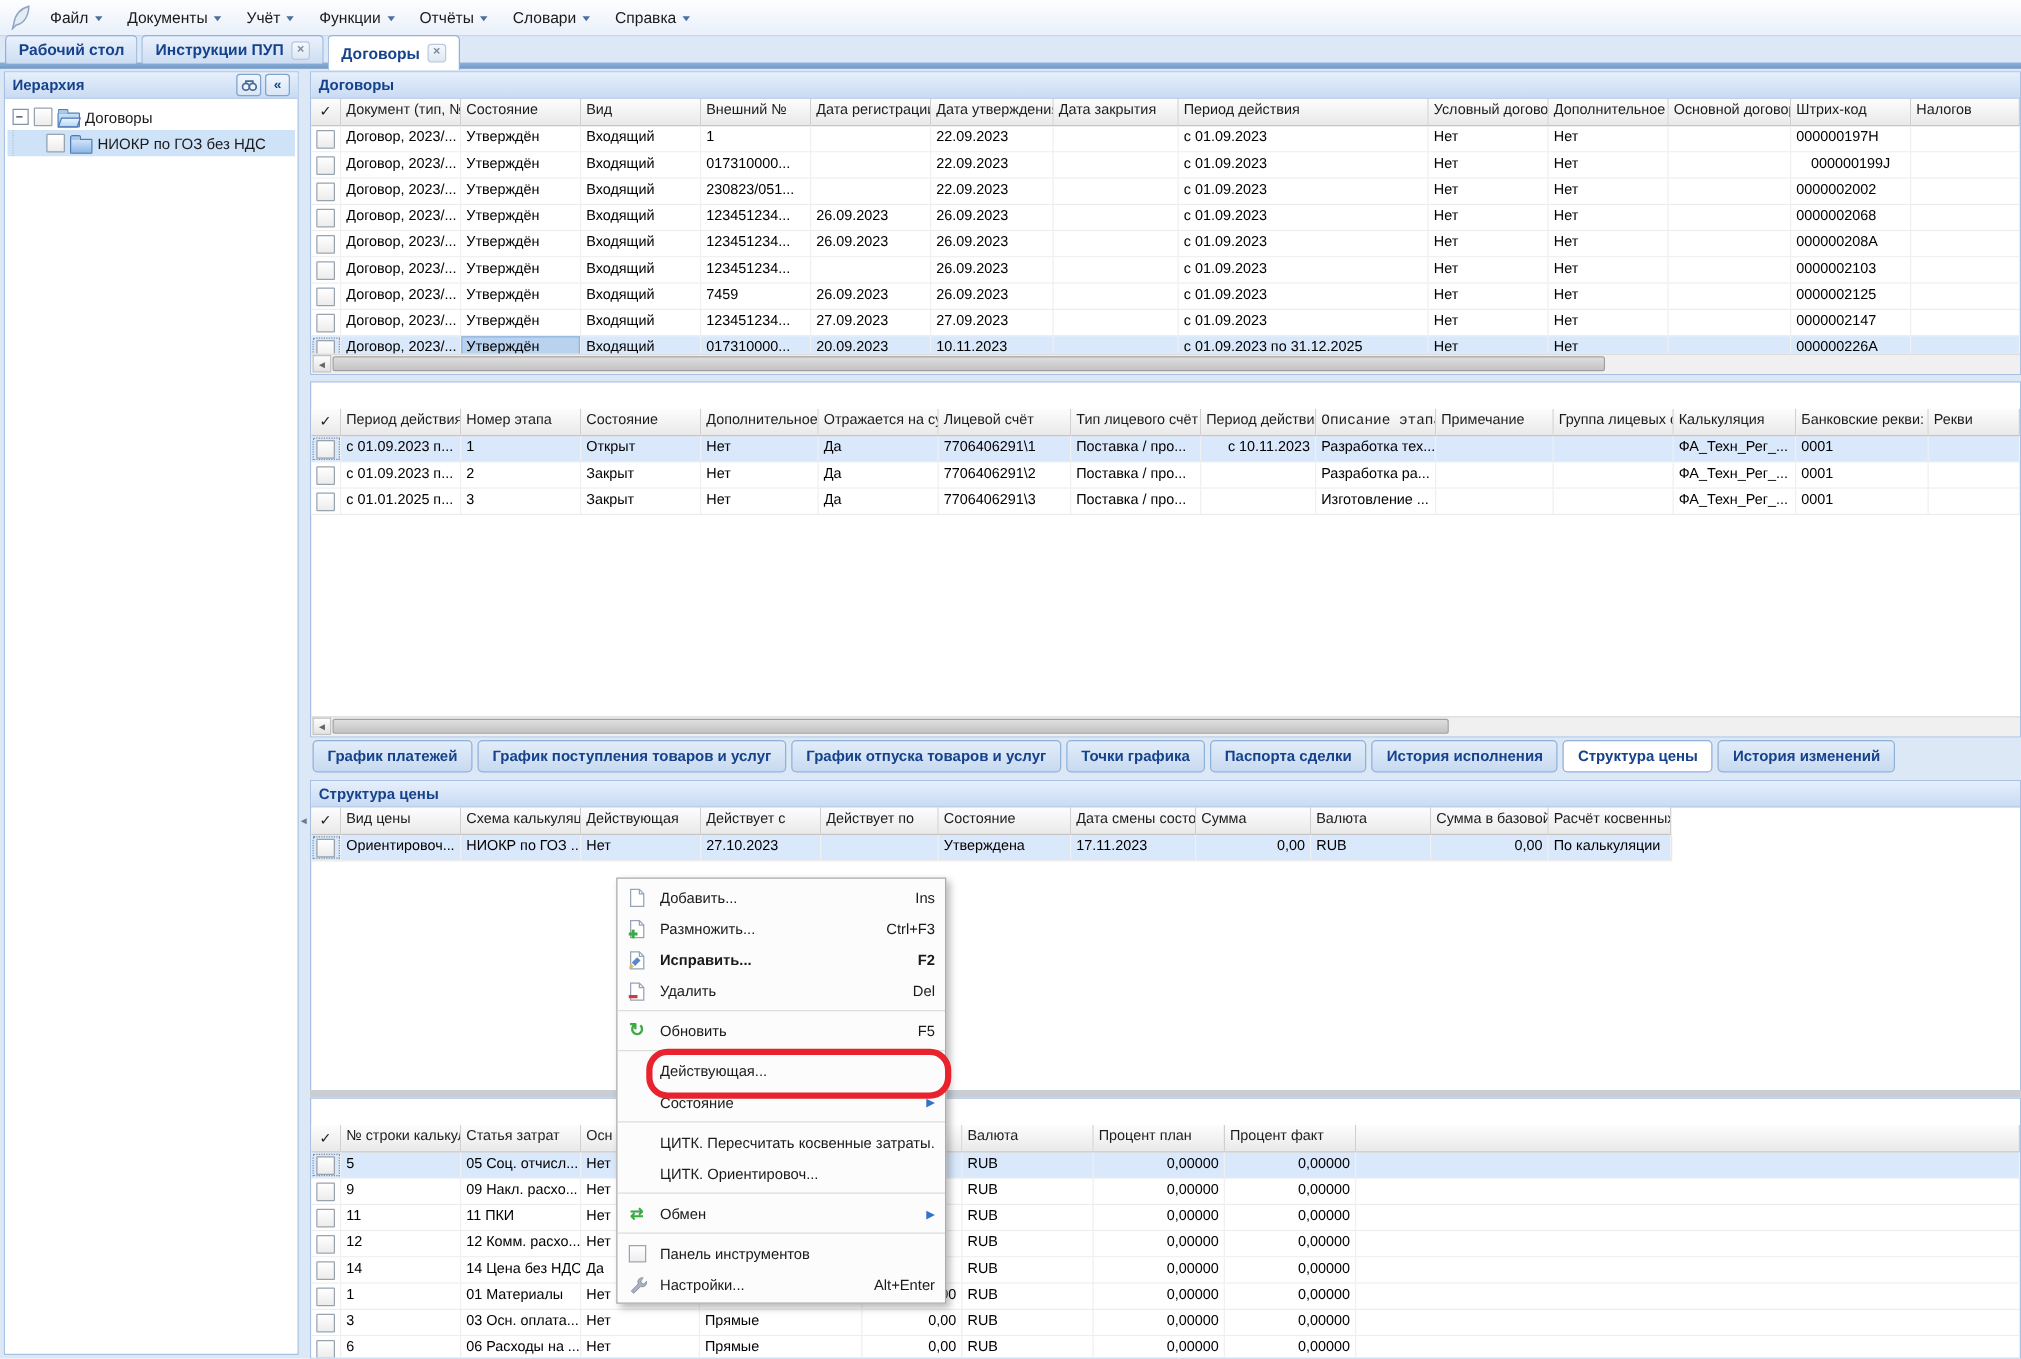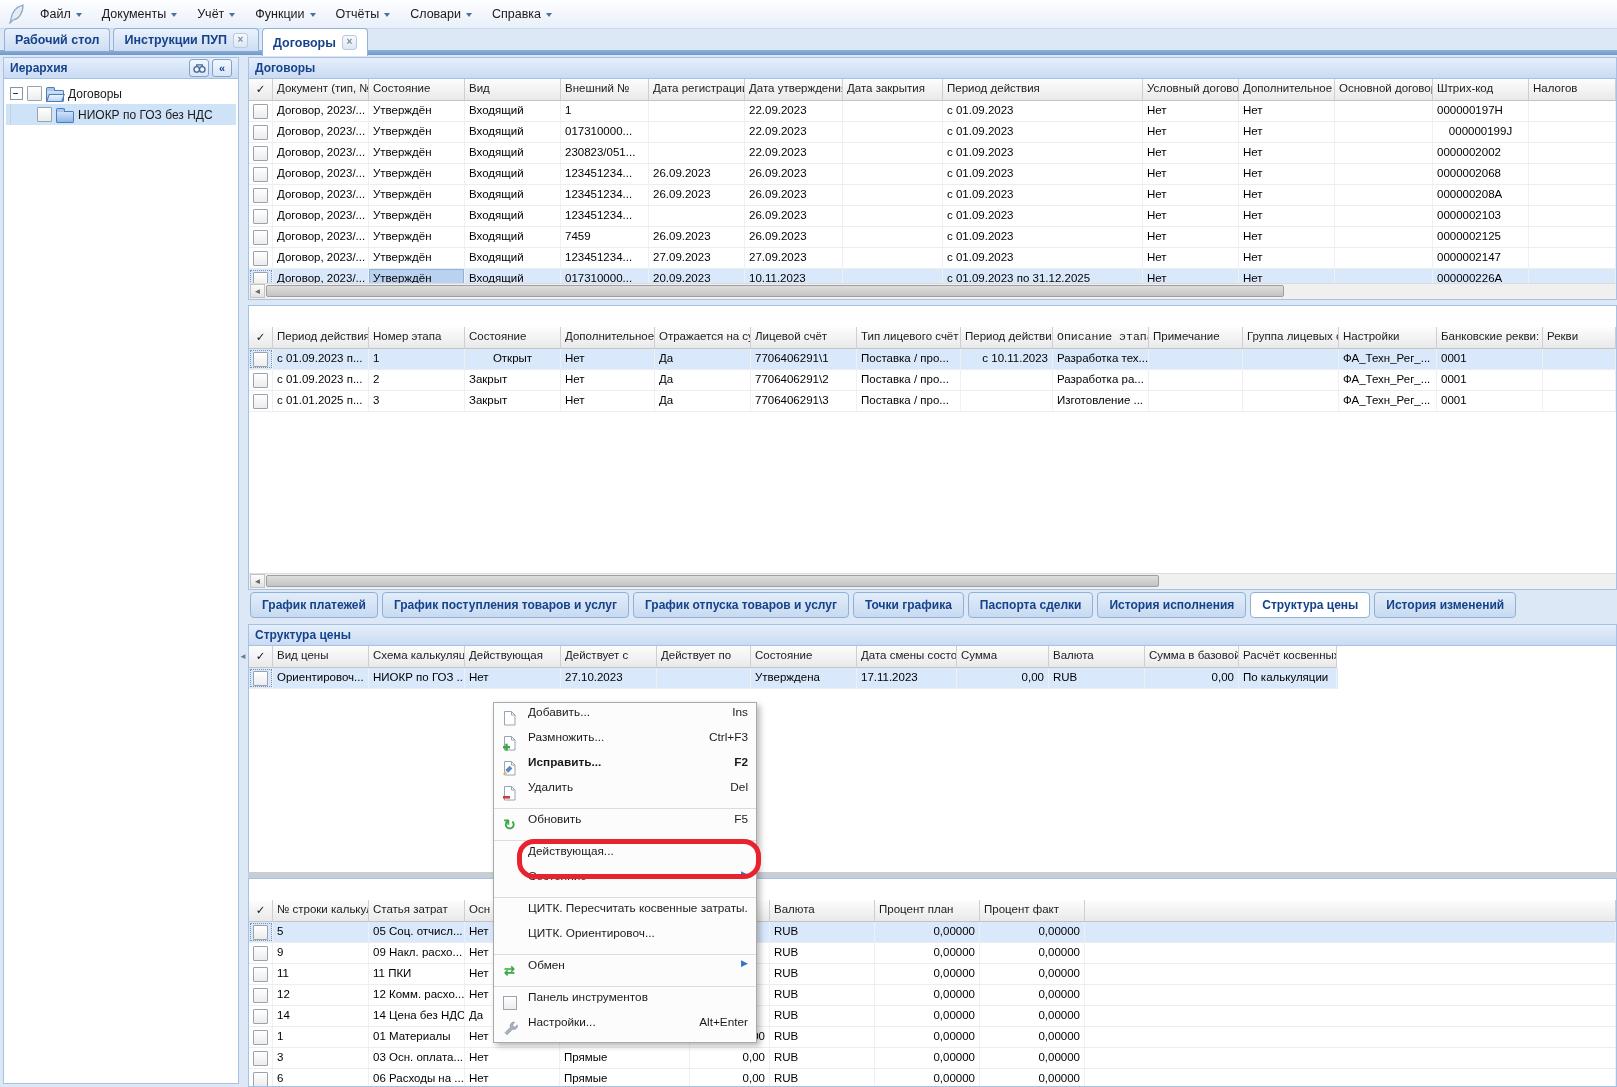--- a/index.html
+++ b/index.html
@@ -58,21 +58,21 @@
   #subtabs{position:absolute;left:250px;top:592px;right:0;height:27px;display:flex;gap:4px;}
   .subtab{height:24px;display:flex;align-items:center;padding:0 11px;border:1px solid #8fb0d9;border-radius:4px;background:linear-gradient(#e2edfa,#c8daf0);color:#15428b;font-weight:bold;font-size:12px;}
   .subtab.active{background:#fff;}
 
   
   #hsplit{position:absolute;left:248px;right:0;top:872px;height:6px;background:#c9cdd4;}
   .side-arrow{position:absolute;left:239px;width:9px;color:#6b7c92;font-size:8px;line-height:10px;z-index:5;}
 
   
   #ctxmenu{position:absolute;left:493px;top:702px;width:264px;background:#fcfcfc;border:1px solid #a9a9a9;box-shadow:3px 3px 6px rgba(0,0,0,.28);z-index:50;padding:2px 0;box-sizing:border-box;}
-  .mitem{height:25px;display:flex;align-items:flex-start;position:relative;padding-left:34px;padding-right:8px;font-size:11.8px;color:#1a1a1a;}
+  .mitem{height:25px;display:flex;align-items:center;position:relative;padding-left:34px;padding-right:8px;font-size:11.8px;color:#1a1a1a;}
   .mitem.bold{font-weight:bold;}
   .micon{position:absolute;left:7px;top:4px;width:17px;height:17px;display:flex;align-items:center;justify-content:center;}
   .mlabel{white-space:nowrap;overflow:hidden;}
   .mright{margin-left:auto;font-size:11.8px;color:#1a1a1a;padding-left:10px;}
   .msub{margin-left:auto;color:#2f74c9;font-size:9px;}
   .msep{height:7px;display:flex;align-items:center;}
   .msep::before{content:"";display:block;width:100%;height:1px;background:#dcdcdc;}
   .mi-cb{width:12px;height:12px;border:1px solid #9aa5b1;background:linear-gradient(#fff,#ededed);display:inline-block;}
 
   
@@ -364,31 +364,31 @@
           <div class="th" style="flex: 0 0 96px; max-width: 96px;">Номер этапа</div>
           <div class="th" style="flex: 0 0 96px; max-width: 96px;">Состояние</div>
           <div class="th" style="flex: 0 0 94px; max-width: 94px;">Дополнительное с</div>
           <div class="th" style="flex: 0 0 96px; max-width: 96px;">Отражается на су</div>
           <div class="th" style="flex: 0 0 106px; max-width: 106px;">Лицевой счёт</div>
           <div class="th" style="flex: 0 0 104px; max-width: 104px;">Тип лицевого счёт</div>
           <div class="th" style="flex: 0 0 92px; max-width: 92px;">Период действия д</div>
           <div class="th" style="flex: 0 0 96px; max-width: 96px; font-family: Liberation Mono, monospace;">Описание этапа</div>
           <div class="th" style="flex: 0 0 94px; max-width: 94px;">Примечание</div>
           <div class="th" style="flex: 0 0 96px; max-width: 96px;">Группа лицевых сч</div>
-          <div class="th" style="flex: 0 0 98px; max-width: 98px;">Настройки</div>
+          <div class="th" style="flex: 0 0 98px; max-width: 98px;">Калькуляция</div>
           <div class="th" style="flex: 0 0 106px; max-width: 106px;">Банковские рекви:</div>
           <div class="th" style="flex: 1 1 20px;">Рекви</div>
         </div>
         <div class="tr sel">
           <div class="td cbcell cbf" style="flex: 0 0 24px; max-width: 24px;">
             <span class="cb"></span>
           </div>
           <div class="td" style="flex: 0 0 96px; max-width: 96px;">с 01.09.2023 п...</div>
           <div class="td" style="flex: 0 0 96px; max-width: 96px;">1</div>
-          <div class="td" style="flex: 0 0 96px; max-width: 96px; text-align: center;">Открыт</div>
+          <div class="td" style="flex: 0 0 96px; max-width: 96px;">Открыт</div>
           <div class="td" style="flex: 0 0 94px; max-width: 94px;">Нет</div>
           <div class="td" style="flex: 0 0 96px; max-width: 96px;">Да</div>
           <div class="td" style="flex: 0 0 106px; max-width: 106px;">7706406291\1</div>
           <div class="td" style="flex: 0 0 104px; max-width: 104px;">Поставка / про...</div>
           <div class="td" style="flex: 0 0 92px; max-width: 92px; text-align: right;">с 10.11.2023</div>
           <div class="td" style="flex: 0 0 96px; max-width: 96px;">Разработка тех...</div>
           <div class="td" style="flex: 0 0 94px; max-width: 94px;"></div>
           <div class="td" style="flex: 0 0 96px; max-width: 96px;"></div>
           <div class="td" style="flex: 0 0 98px; max-width: 98px;">ФА_Техн_Рег_...</div>
           <div class="td" style="flex: 0 0 106px; max-width: 106px;">0001</div>

